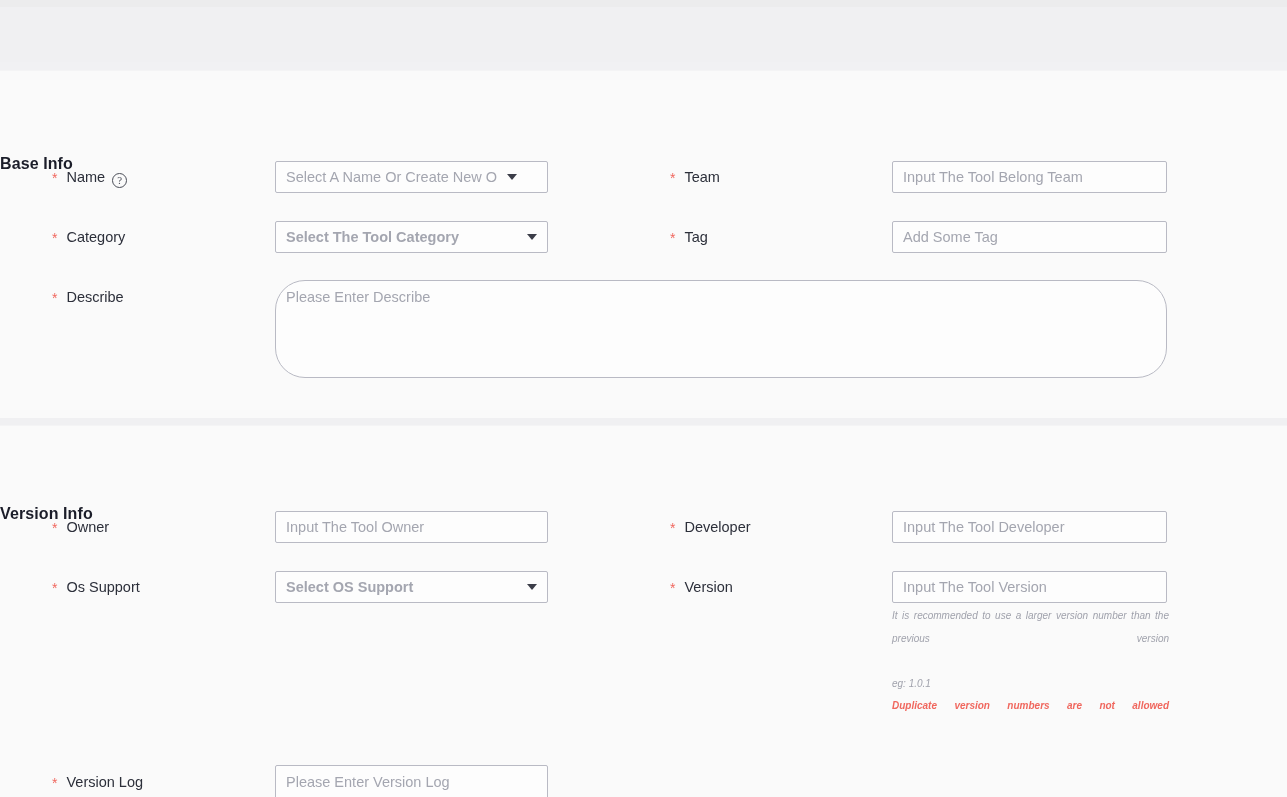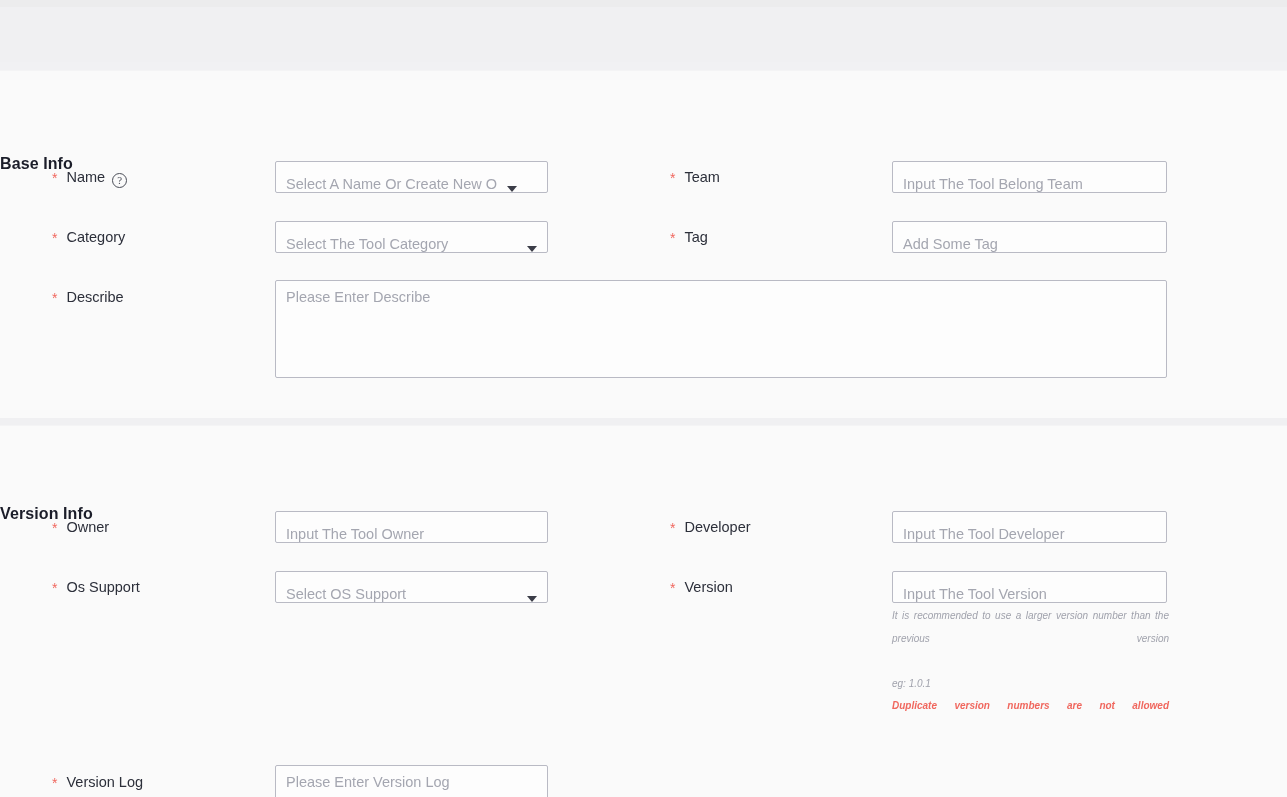--- a/index.html
+++ b/index.html
@@ -94,29 +94,29 @@
     font-family: "Liberation Serif", serif;
   }
 
   
   .field {
     position: absolute;
     height: 32px;
     background: #fdfdfd;
     border: 1px solid #b9bac4;
     border-radius: 2px;
-    display: flex; align-items: flex-end;
+    display: flex; align-items: center;
     padding: 0 10px;
   }
   .field .ph {
     font-size: 14.5px; color: #a4a6b0;
     white-space: nowrap; overflow: hidden;
   }
   .field.select .ph { flex: 0 0 auto; }
-  .field.select-right .ph { flex: 1 1 auto; }
+  .field.select-right .ph { flex: 1 1 auto; font-weight: bold; }
 
   .caret {
     width: 0; height: 0;
     border-left: 5px solid transparent;
     border-right: 5px solid transparent;
     border-top: 6px solid #3b3d48;
     flex: 0 0 auto;
   }
   .field.select .caret { margin-left: 10px; }
   .field.select-right .caret { margin-left: auto; }
@@ -204,21 +204,21 @@
     </div>
     <div class="field" style="top:150px; left:892px; width:275px;">
       <span class="ph">Add Some Tag</span>
     </div>
 
     <div class="row" style="top:210px; left:52px; width:500px;">
       <div class="label">
         <span class="req">*</span><span>Describe</span>
       </div>
     </div>
-    <div class="textarea" style="top:209px; left:275px; width:892px; height:98px;">
+    <div class="textarea" style="top:209px; left:275px; width:892px; height:98px;border-radius:30px;">
       <span class="ph">Please Enter Describe</span>
     </div>
 
   </div>
 
   <div class="card-gap"></div>
 
   <div class="card" id="card-version">
 
     <div class="section-title" style="top:39px; left:0px;">Version Info</div>

